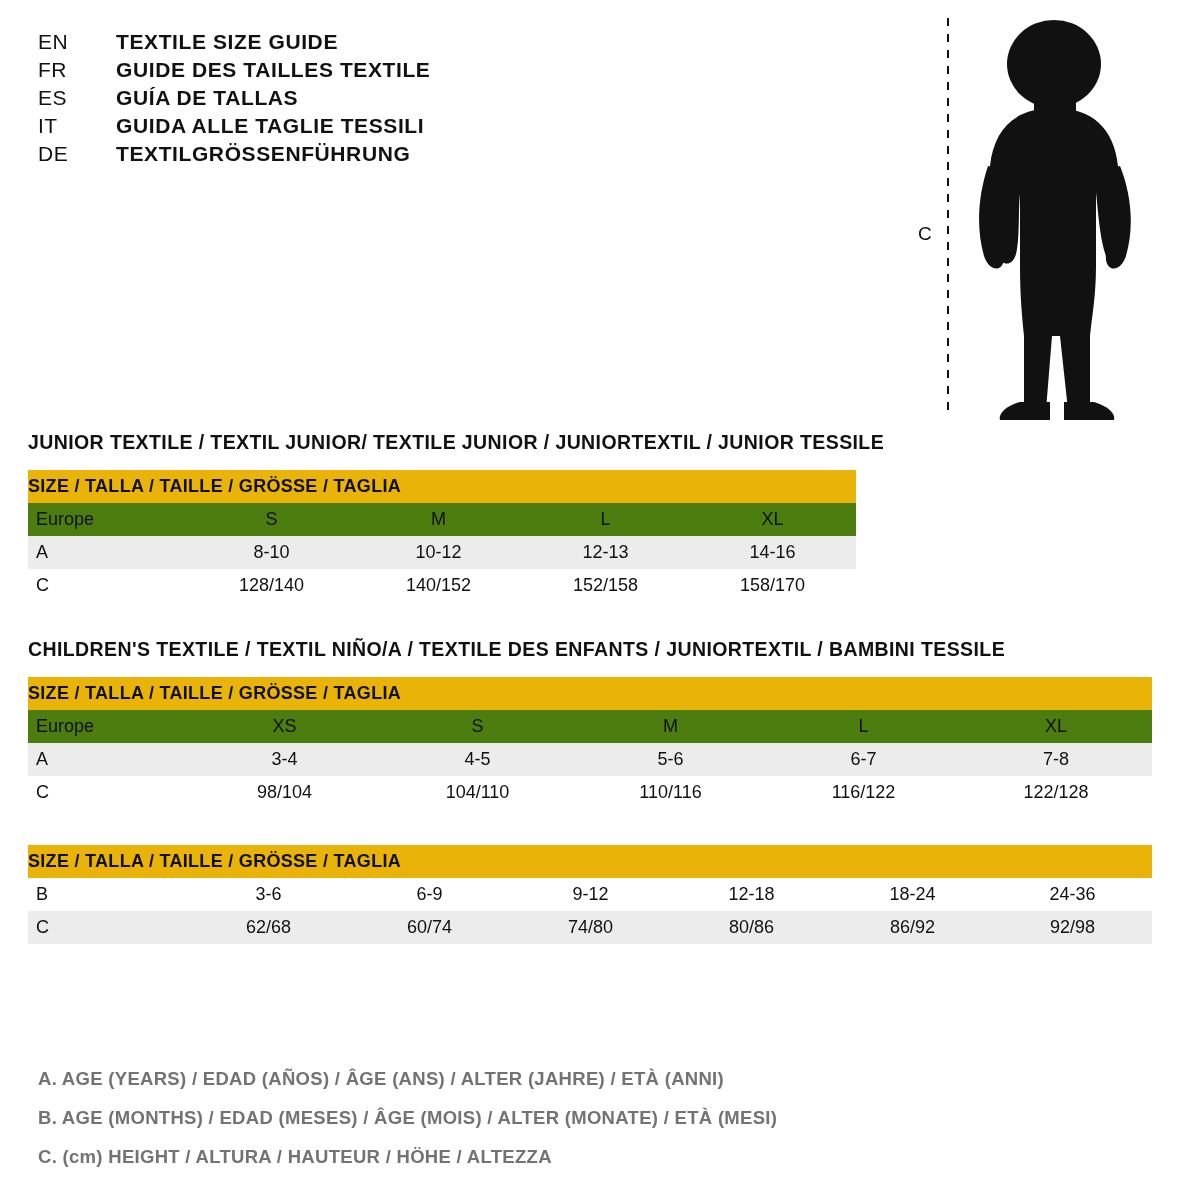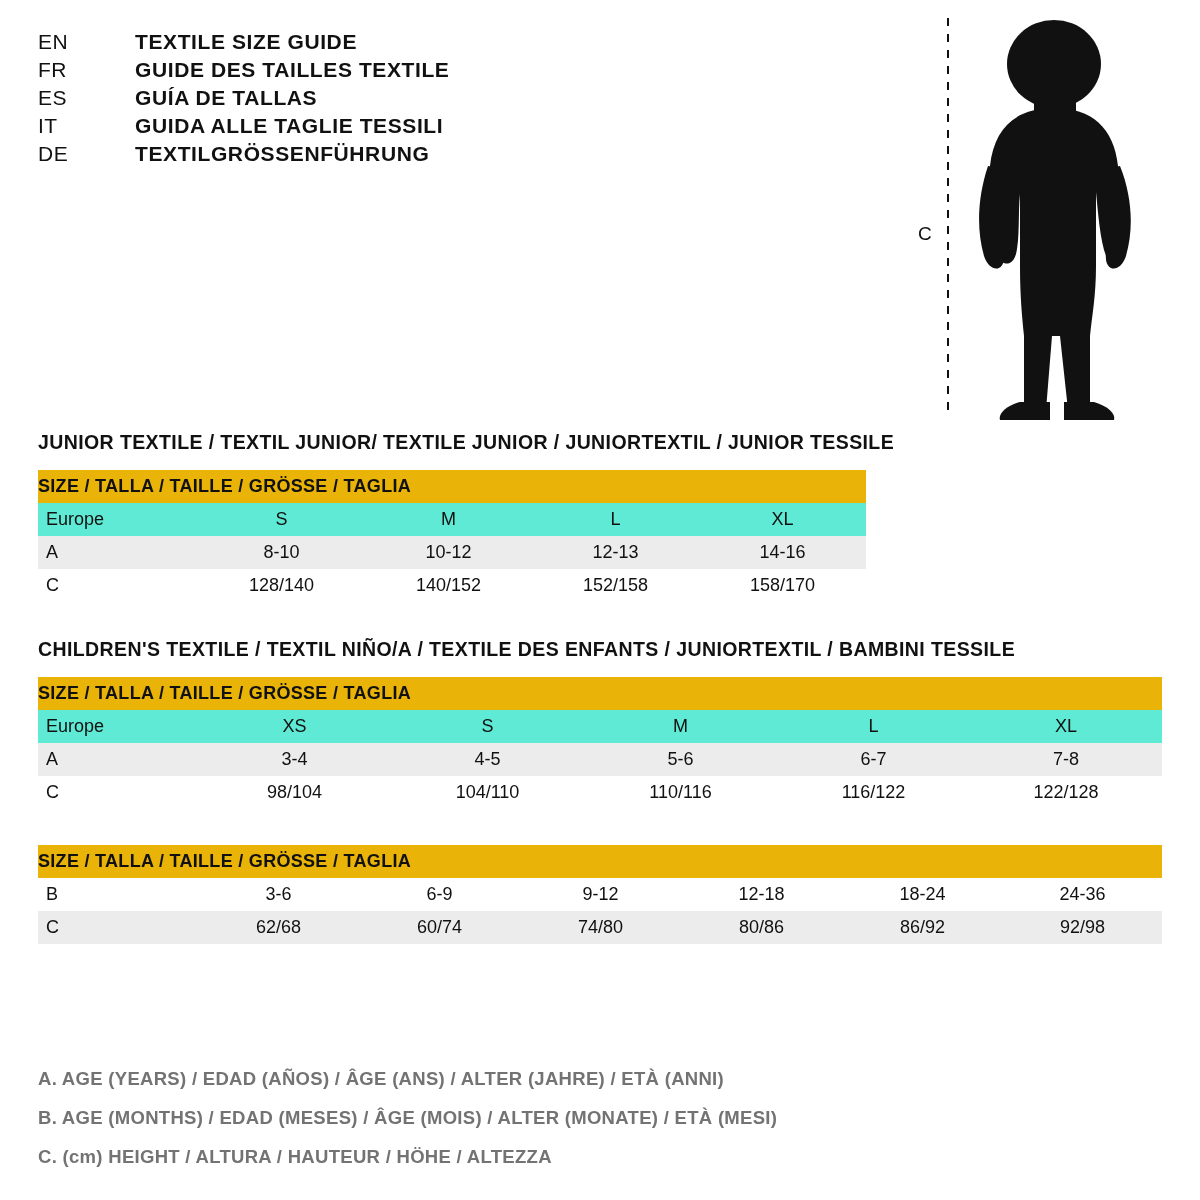--- a/index.html
+++ b/index.html
@@ -36,21 +36,20 @@
     width: 78px;
     font-size: 21px;
     letter-spacing: 0.5px;
     color: #111;
   }
   .lang-title {
     font-size: 21px;
     font-weight: bold;
     letter-spacing: 0.6px;
     color: #111;
-    margin-left: 19px;
   }
 
   
   .figure-area {
     position: absolute;
     top: 8px;
     left: 890px;
     width: 280px;
     height: 420px;
   }
@@ -72,21 +71,21 @@
   }
   .silhouette {
     position: absolute;
     left: 60px;
     top: 8px;
   }
 
   
   .section {
     position: absolute;
-    left: 38px;
+    left: 28px;
     width: 1124px;
   }
   .section-title {
     font-size: 19.5px;
     font-weight: bold;
     letter-spacing: 0.4px;
     color: #111;
     margin-bottom: 13px;
     line-height: 1.5;
   }
@@ -108,21 +107,21 @@
     font-size: 17.5px;
     letter-spacing: 0.3px;
     padding-left: 8px;
   }
   .row-label {
     padding-left: 8px !important;
     text-align: left;
   }
   .row-shade td { background: #ececec; }
   .row-plain td { background: #ffffff; }
-  .row-europe td { background: #5eead4; }
+  .row-europe td { background: #4d7c0f; }
   .cell-c { text-align: center; }
 
   
   .legend {
     position: absolute;
     left: 38px;
     width: 1100px;
   }
   .legend-line {
     font-size: 18.5px;

